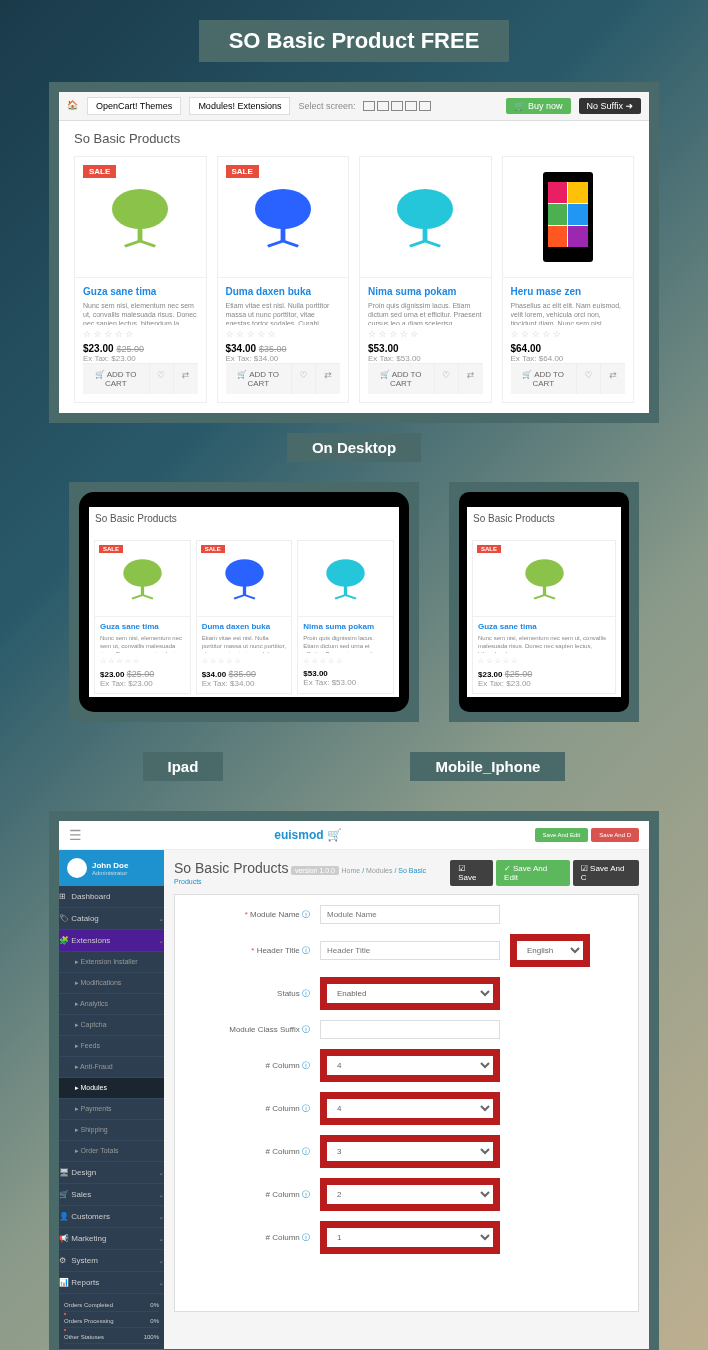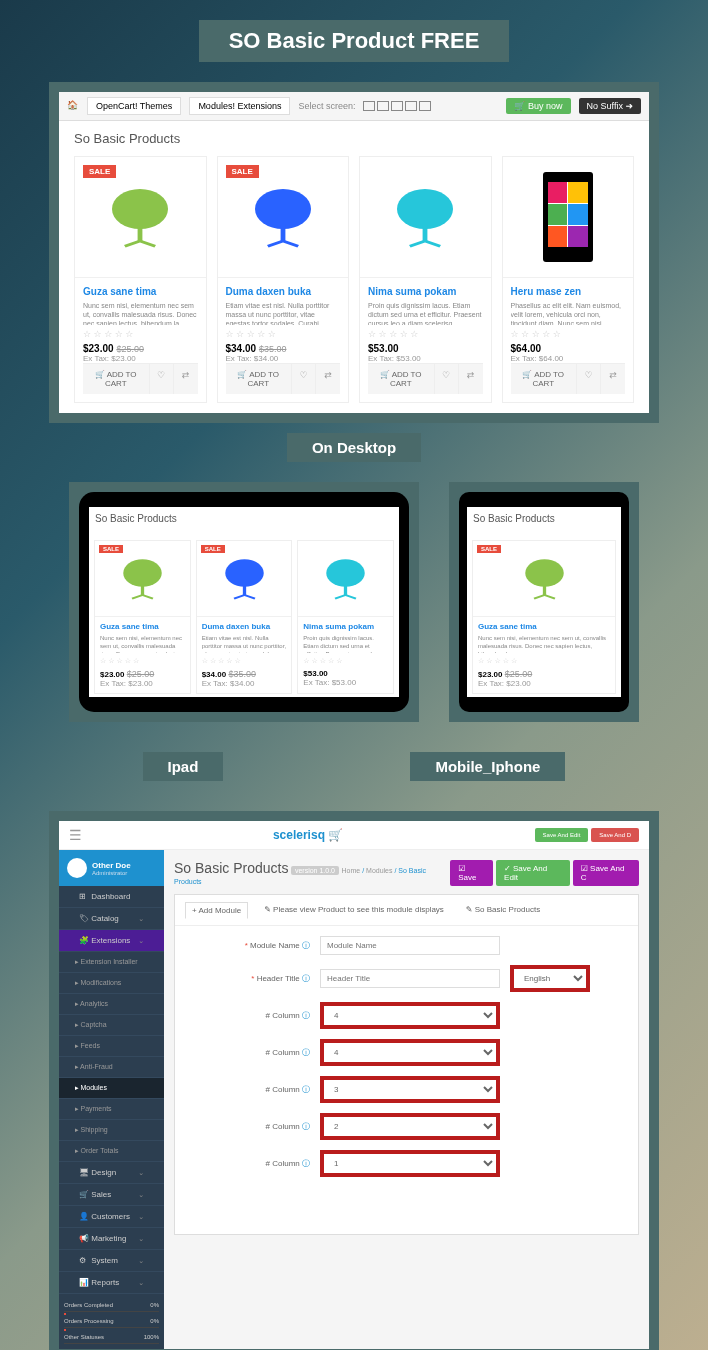--- a/index.html
+++ b/index.html
@@ -63,52 +63,52 @@
 .admin{background:#fff;font-size:9px}
 .admin-top{background:#fff;padding:6px 10px;display:flex;align-items:center;justify-content:space-between;border-bottom:1px solid #eee}
 .hamburger{color:#999;font-size:14px}
 .oc-logo{color:#1e91cf;font-weight:bold;font-size:12px}
 .admin-body{display:flex}
 .sidebar{background:#2c3e50;width:105px;color:#ccc;font-size:8px}
 .user-block{background:#1e91cf;padding:8px;display:flex;align-items:center;gap:5px}
 .avatar{width:20px;height:20px;background:#fff;border-radius:50%}
 .user-name{color:#fff;font-size:8px;font-weight:bold}
 .user-role{color:#cde;font-size:6px}
-.menu-item{padding:6px 20px;border-bottom:1px solid #34495e;display:flex;align-items:center;gap:5px;justify-content:space-between}
+.menu-item{padding:6px 0;border-bottom:1px solid #34495e;display:flex;align-items:center;gap:5px;justify-content:space-between}
 .menu-item.dark{background:#4c1d95}
 .menu-item.sub{padding-left:16px;font-size:7px;color:#999}
 .menu-item.active{background:#1a252f;color:#fff}
 .menu-ico{width:10px;display:inline-block}
 .chev{font-size:7px;color:#888}
 .stats{padding:5px}
 .stat-row{font-size:6px;padding:3px 0;display:flex;justify-content:space-between;border-bottom:1px solid #444}
 .stat-bar{height:2px;background:#e74c3c;margin-top:1px}
 .main{flex:1;background:#f5f5f5;padding:10px}
 .main-head{display:flex;justify-content:space-between;align-items:center;margin-bottom:8px}
 .main-title{font-size:14px;color:#555}
 .ver-badge{background:#ccc;color:#fff;font-size:7px;padding:1px 4px;border-radius:2px}
 .crumbs{font-size:7px;color:#1e91cf}
 .crumbs span{color:#999}
 .action-btns{display:flex;gap:3px}
 .abtn{padding:4px 8px;color:#fff;font-size:8px;border-radius:2px}
-.abtn.blue{background:#a21caf}
+.abtn.blue{background:#404040}
 .abtn.green{background:#5cb85c}
 .abtn.red{background:#d9534f}
 .form-panel{background:#fff;border:1px solid #ddd}
 .form-head{padding:7px 10px;border-bottom:1px solid #eee;font-size:9px;color:#666}
 .tabs{padding:7px 10px;border-bottom:1px solid #eee;display:flex;gap:10px;font-size:8px}
 .tab{color:#666;padding:3px 6px}
 .tab.active{border:1px solid #ddd;border-bottom:1px solid #fff;background:#fff;margin-bottom:-1px}
 .form-body{padding:10px 15px}
 .form-row{display:flex;align-items:center;margin-bottom:10px;gap:10px}
 .form-label{width:120px;text-align:right;font-size:8px;color:#666}
 .req{color:#e74c3c}
 .info-ico{color:#1e91cf;font-size:8px}
 .form-input{flex:1;max-width:180px;border:1px solid #ddd;padding:4px 6px;font-size:8px;color:#999}
-.form-select{width:180px;border:4px solid #b91c1c;padding:4px 6px;font-size:8px;background:#fff;color:#666}
+.form-select{width:180px;border:7px solid #b91c1c;padding:4px 6px;font-size:8px;background:#fff;color:#666}
 .opt-tabs{display:flex;gap:5px}
 .opt-tab{border:2px solid #e74c3c;padding:3px 6px;font-size:7px;color:#555}
 .footer-txt{text-align:center;font-size:7px;color:#999;padding:15px}
 </style>
 </head>
 <body>
 
 <div class="title-banner">SO Basic Product FREE</div>
 
 <div class="panel desktop-panel">
@@ -325,32 +325,32 @@
 </div>
 <div class="labels-row">
 <div class="section-label">Ipad</div>
 <div class="section-label">Mobile_Iphone</div>
 </div>
 
 <div class="backend-panel">
 <div class="admin">
 <div class="admin-top">
 <span class="hamburger">☰</span>
-<span class="oc-logo"><span>scelerisq</span> 🛒</span>
+<span class="oc-logo"><span>euismod</span> 🛒</span>
 <span style="display:flex;gap:3px">
 <span class="abtn green" style="font-size:6px">Save And Edit</span>
 <span class="abtn red" style="font-size:6px">Save And D</span>
 </span>
 </div>
 <div class="admin-body">
 <div class="sidebar">
 <div class="user-block">
 <div class="avatar"></div>
 <div>
-              <div class="user-name">Other Doe</div>
+              <div class="user-name">John Doe</div>
               <div class="user-role">Administrator</div>
             </div>
 </div>
 <div id="admin-menu">
             <div class="menu-item">
               <span><span class="menu-ico">⊞</span> Dashboard</span>
             </div>
             <div class="menu-item">
               <span><span class="menu-ico">🏷</span> Catalog</span>
               <span class="chev">⌄</span>
@@ -438,36 +438,39 @@
 <span class="ver-badge">version 1.0.0</span>
 <span class="crumbs"> <span>Home</span> / <span>Modules</span> / <a>So Basic Products</a></span>
 </div>
 <div class="action-btns">
 <span class="abtn blue">☑ Save</span>
 <span class="abtn green">✓ Save And Edit</span>
 <span class="abtn blue">☑ Save And C</span>
 </div>
 </div>
 <div class="form-panel">
-<div class="tabs">
-<span class="tab active">+ Add Module</span>
-<span class="tab">✎ Please view Product to see this module displays</span>
-<span class="tab">✎ So Basic Products</span>
-</div>
 <div class="form-body" id="form-body">
               <div class="form-row">
                 <div class="form-label"><span class="req">* </span>Module Name <span class="info-ico">ⓘ</span></div>
                 <input class="form-input" placeholder="Module Name" style="">
               </div>
               <div class="form-row">
                 <div class="form-label"><span class="req">* </span>Header Title <span class="info-ico">ⓘ</span></div>
                 <input class="form-input" placeholder="Header Title" style="">
                 <select class="form-select" style="width:80px"><option>English</option></select>
               </div>
               <div class="form-row">
+                <div class="form-label">Status <span class="info-ico">ⓘ</span></div>
+                <select class="form-select"><option>Enabled</option></select>
+              </div>
+              <div class="form-row">
+                <div class="form-label">Module Class Suffix <span class="info-ico">ⓘ</span></div>
+                <input class="form-input" style="">
+              </div>
+              <div class="form-row">
                 <div class="form-label"># Column <span class="info-ico">ⓘ</span></div>
                 <select class="form-select"><option>4</option></select>
               </div>
               <div class="form-row">
                 <div class="form-label"># Column <span class="info-ico">ⓘ</span></div>
                 <select class="form-select"><option>4</option></select>
               </div>
               <div class="form-row">
                 <div class="form-label"># Column <span class="info-ico">ⓘ</span></div>
                 <select class="form-select"><option>3</option></select>

